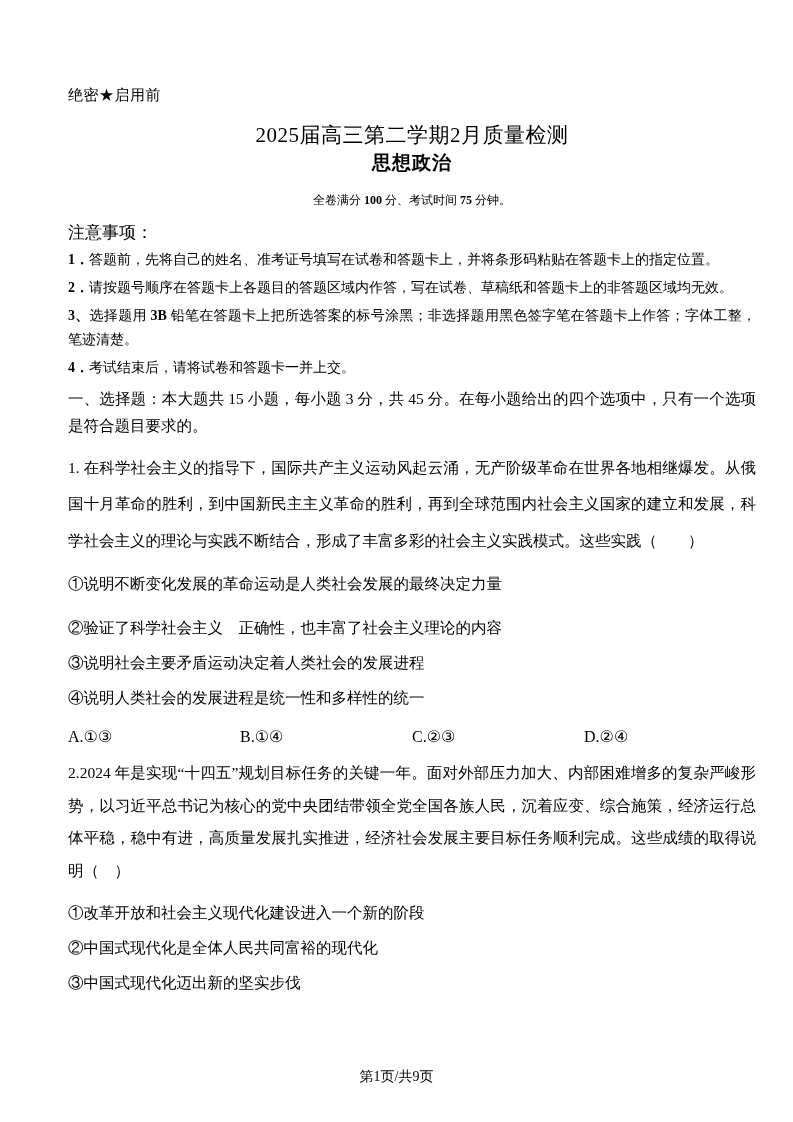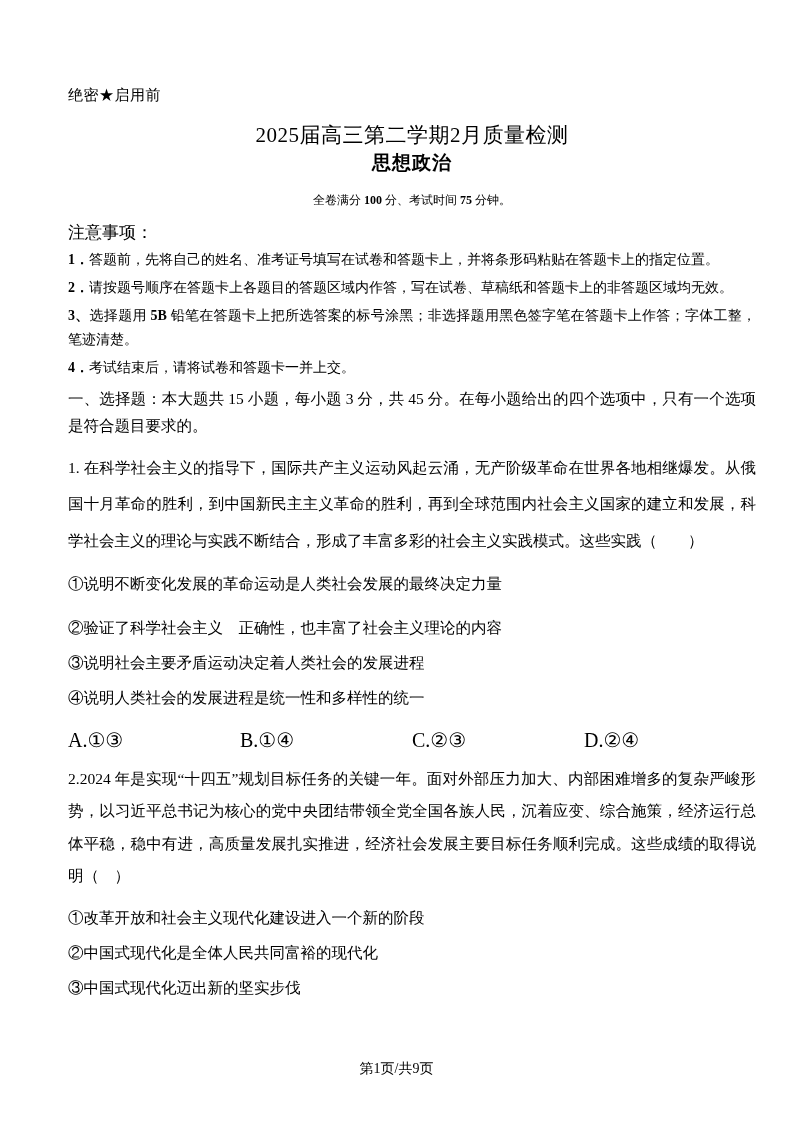--- a/index.html
+++ b/index.html
@@ -72,30 +72,30 @@
   }
   .option {
     margin: 15px 0 0 0;
     font-size: 15.5px;
     line-height: 1.3;
   }
   .option-gap { margin-top: 24px; }
   .answers {
     display: flex;
     margin-top: 18px;
-    font-size: 20px;
+    font-size: 16px;
     line-height: 1.3;
   }
   .answers span { width: 25%; }
   .q-block { margin-top: 10px; }
   .footer {
     position: absolute;
     left: 0;
     right: 0;
-    bottom: 44px;
+    bottom: 36px;
     text-align: center;
     font-size: 14px;
   }
 </style>
 </head>
 <body>
 
 <div class="page">
 
   <div class="classification">绝密★启用前</div>
@@ -105,21 +105,21 @@
   <h2 class="subject">思想政治</h2>
 
   <div class="exam-info"><span>全卷满分 </span><b>100</b><span> 分、考试时间 </span><b>75</b><span> 分钟。</span></div>
 
   <div class="notes-header">注意事项：</div>
 
   <p class="note"><span class="note-num">1．</span><span>答题前，先将自己的姓名、准考证号填写在试卷和答题卡上，并将条形码粘贴在答题卡上的指定位置。</span></p>
 
   <p class="note"><span class="note-num">2．</span><span>请按题号顺序在答题卡上各题目的答题区域内作答，写在试卷、草稿纸和答题卡上的非答题区域均无效。</span></p>
 
-  <p class="note"><span class="note-num">3、</span><span>选择题用 </span><b>5B</b><span> 铅笔在答题卡上把所选答案的标号涂黑；非选择题用黑色签字笔在答题卡上作答；字体工整，笔迹清楚。</span></p>
+  <p class="note"><span class="note-num">3、</span><span>选择题用 </span><b>3B</b><span> 铅笔在答题卡上把所选答案的标号涂黑；非选择题用黑色签字笔在答题卡上作答；字体工整，笔迹清楚。</span></p>
 
   <p class="note"><span class="note-num">4．</span><span>考试结束后，请将试卷和答题卡一并上交。</span></p>
 
   <p class="section-header"><span>一、选择题：本大题共 </span><b>15</b><span> 小题，每小题 </span><b>3</b><span> 分，共 </span><b>45</b><span> 分。在每小题给出的四个选项中，只有一个选项是符合题目要求的。</span></p>
 
   <div class="q-block">
     <p class="stem">1. 在科学社会主义的指导下，国际共产主义运动风起云涌，无产阶级革命在世界各地相继爆发。从俄国十月革命的胜利，到中国新民主主义革命的胜利，再到全球范围内社会主义国家的建立和发展，科学社会主义的理论与实践不断结合，形成了丰富多彩的社会主义实践模式。这些实践（　　）</p>
     <p class="option">①说明不断变化发展的革命运动是人类社会发展的最终决定力量</p>
     <p class="option option-gap">②验证了科学社会主义　正确性，也丰富了社会主义理论的内容</p>
     <p class="option">③说明社会主要矛盾运动决定着人类社会的发展进程</p>

